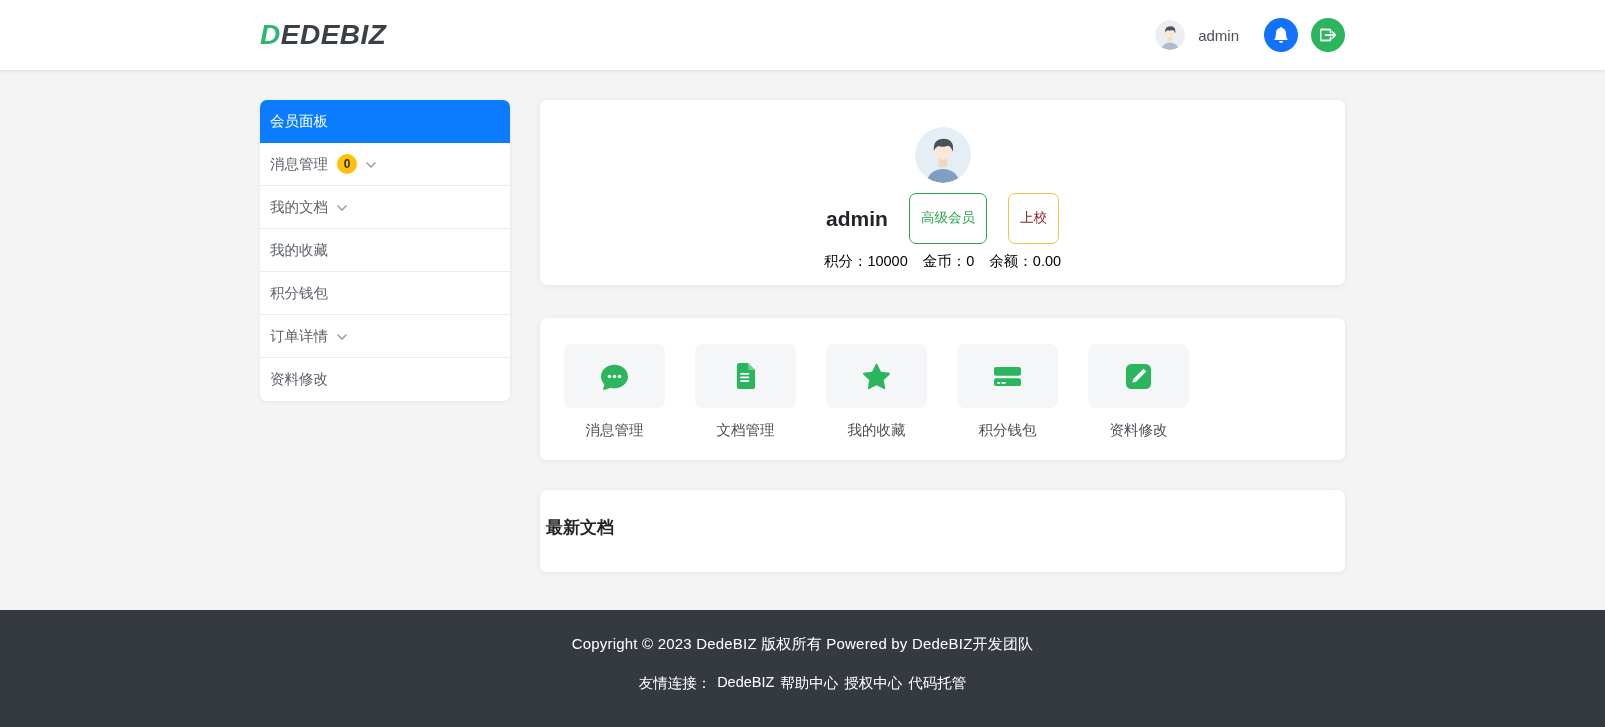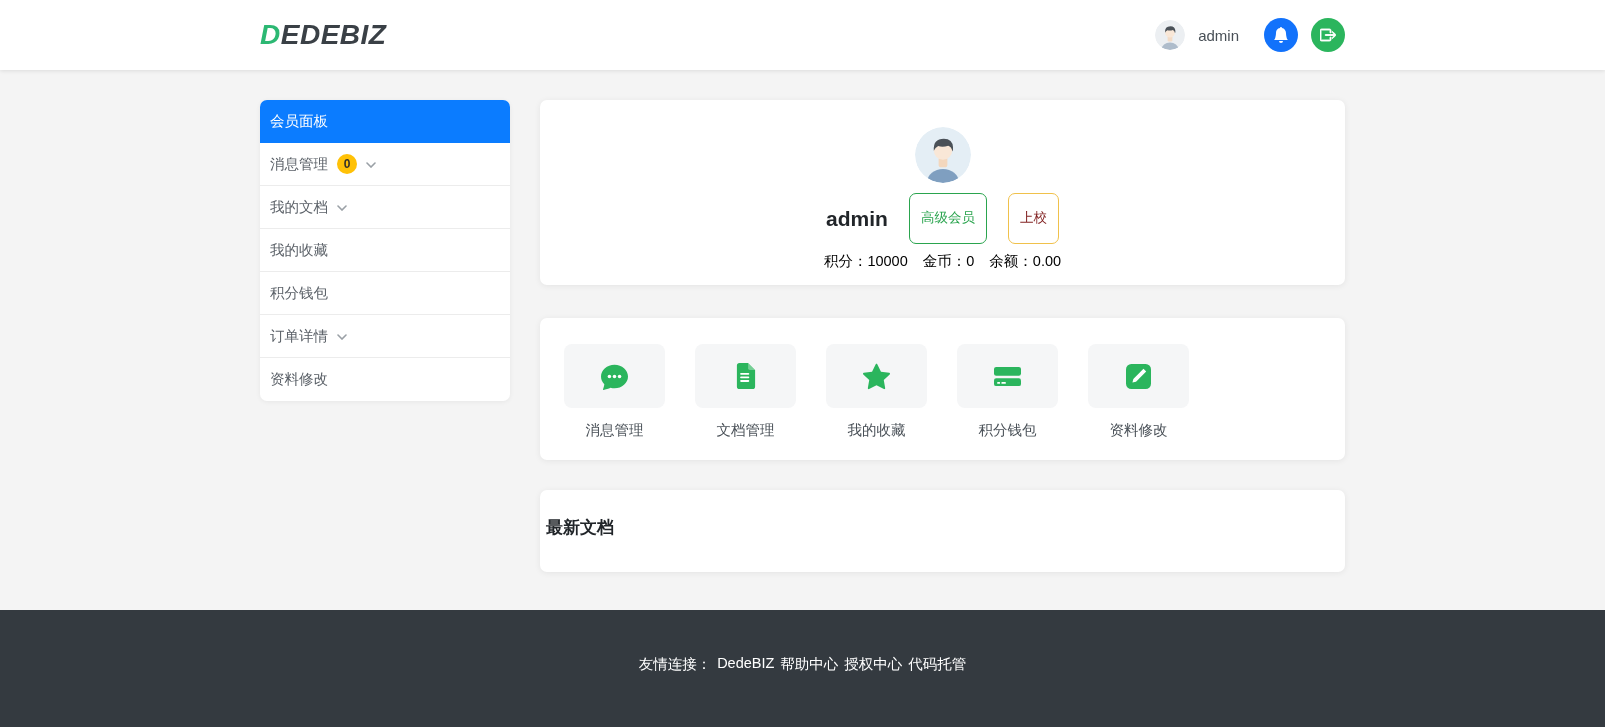--- a/index.html
+++ b/index.html
@@ -238,20 +238,21 @@
 
       <section class="card latest-card">
         <h2 class="latest-title">最新文档</h2>
       </section>
 
     </main>
   </div>
 </div>
 
 <footer class="footer">
+  <div class="footer-line1">Copyright © 2023 DedeBIZ 版权所有 Powered by DedeBIZ开发团队</div>
   <div class="footer-line2">
     <span>友情连接：</span>
     <a>DedeBIZ</a>
     <a>帮助中心</a>
     <a>授权中心</a>
     <a>代码托管</a>
   </div>
 </footer>
 
 </body></html>

